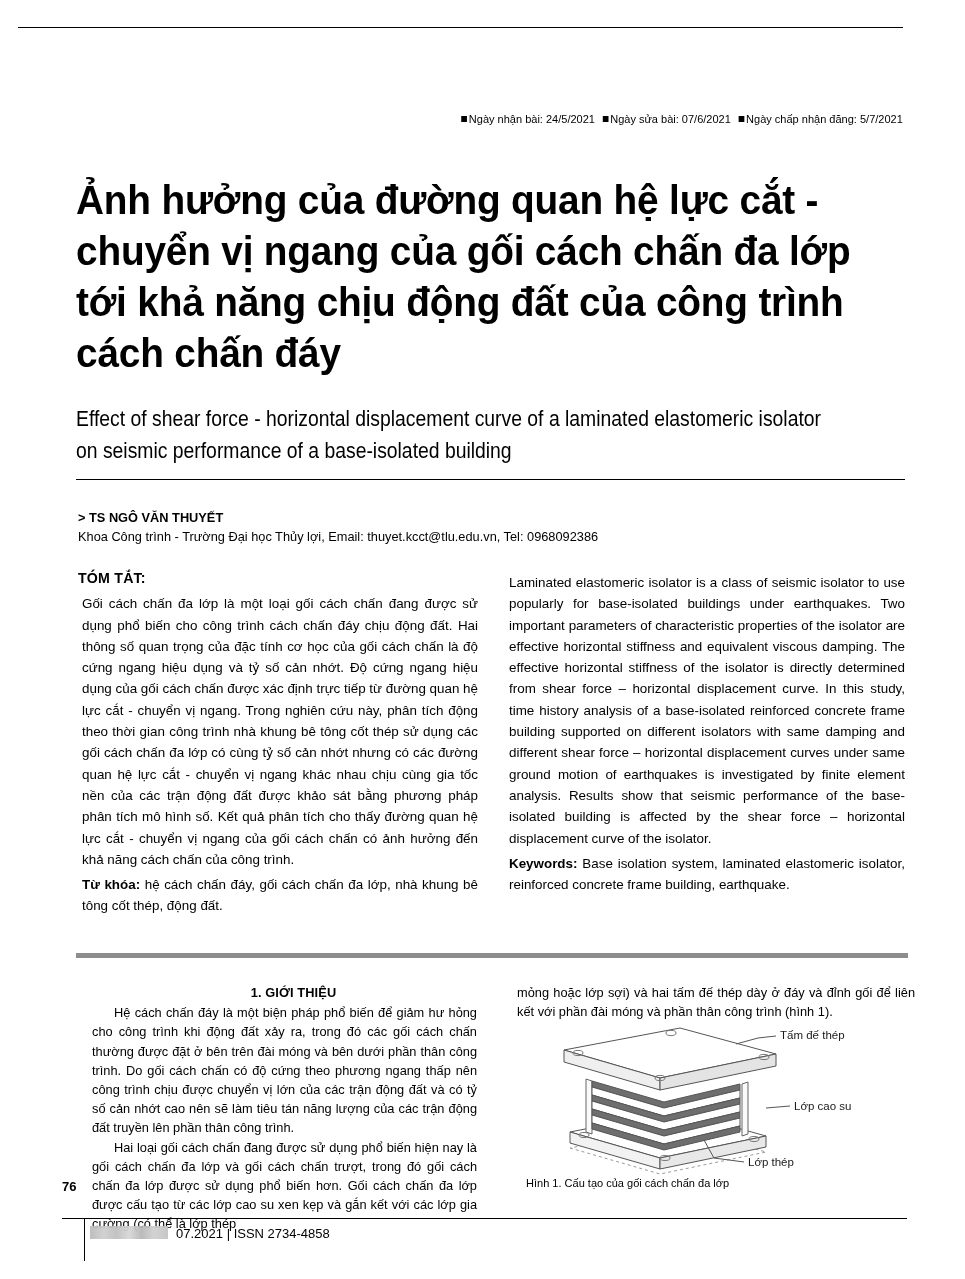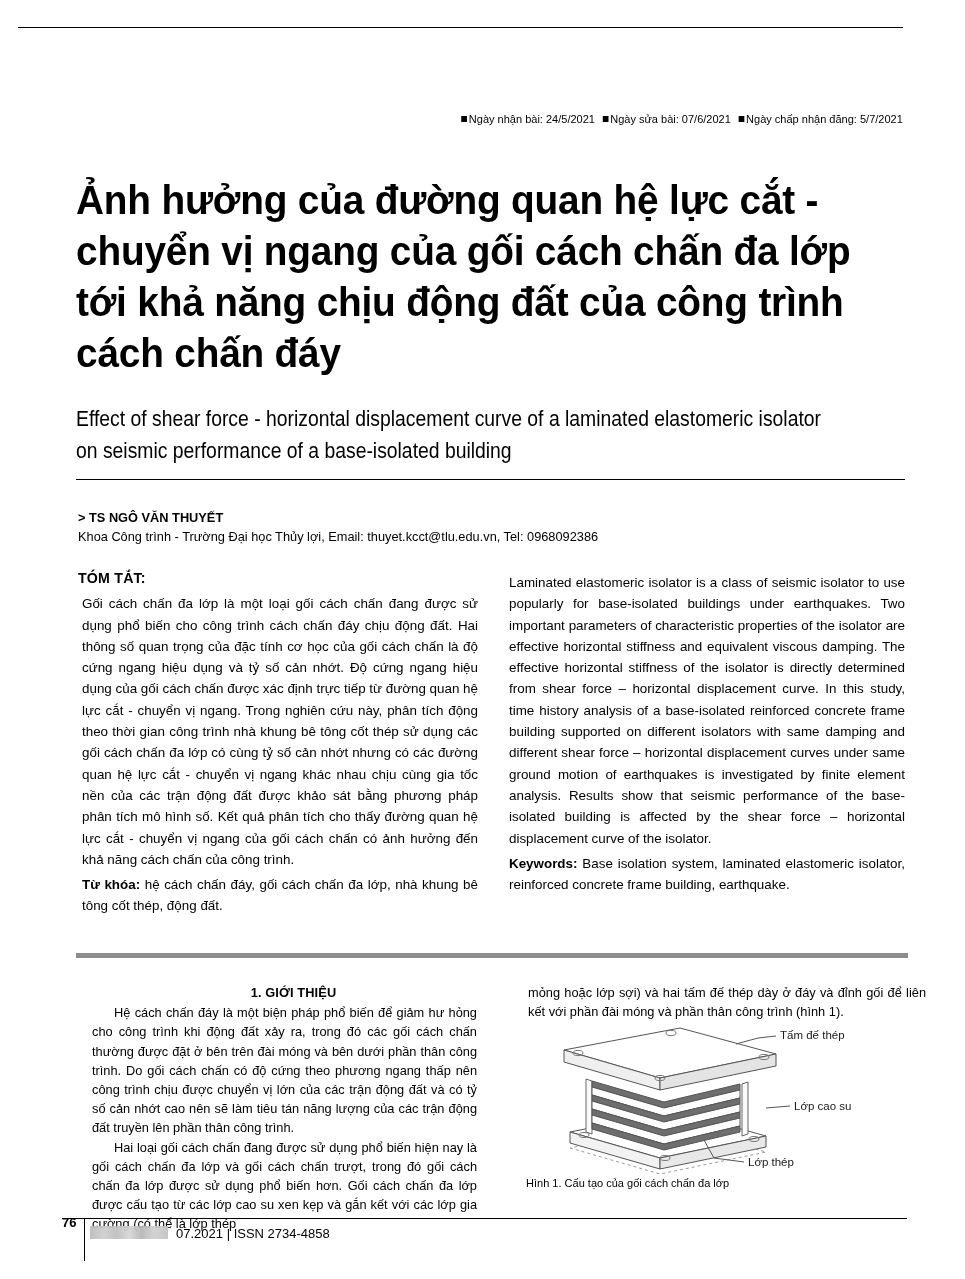--- a/index.html
+++ b/index.html
@@ -166,21 +166,21 @@
   
   .body-col {
     position: absolute;
     top: 983px;
     font-size: 12.8px;
     line-height: 19.2px;
     font-stretch: condensed;
     text-align: justify;
   }
   .body-col.left  { left: 92px;  width: 385px; }
-  .body-col.right { left: 528px; width: 398px; }
+  .body-col.right { left: 517px; width: 398px; }
   .sec-head {
     font-weight: 700;
     font-size: 12.8px;
     margin: 0 0 1px 18px;
     text-align: center;
     letter-spacing: 0.1px;
   }
   .body-col p { margin: 0; text-indent: 22px; }
   .body-col p.noindent { text-indent: 0; }
 
@@ -209,21 +209,21 @@
     position: absolute;
     left: 62px;
     top: 1218px;
     width: 845px;
     height: 1px;
     background: #000;
   }
   .foot-pageno {
     position: absolute;
     left: 62px;
-    top: 1215px;
+    top: 1179px;
     font-size: 13px;
     font-weight: 700;
   }
   .foot-divider {
     position: absolute;
     left: 84px;
     top: 1219px;
     width: 1.3px;
     height: 42px;
     background: #000;

